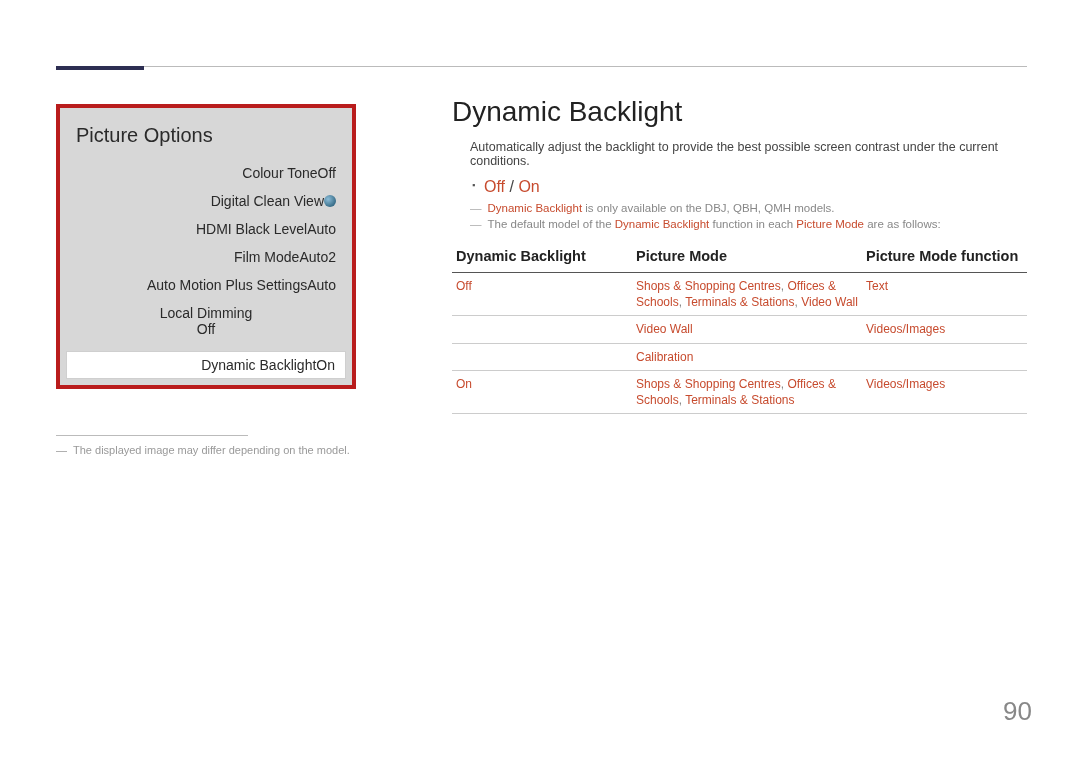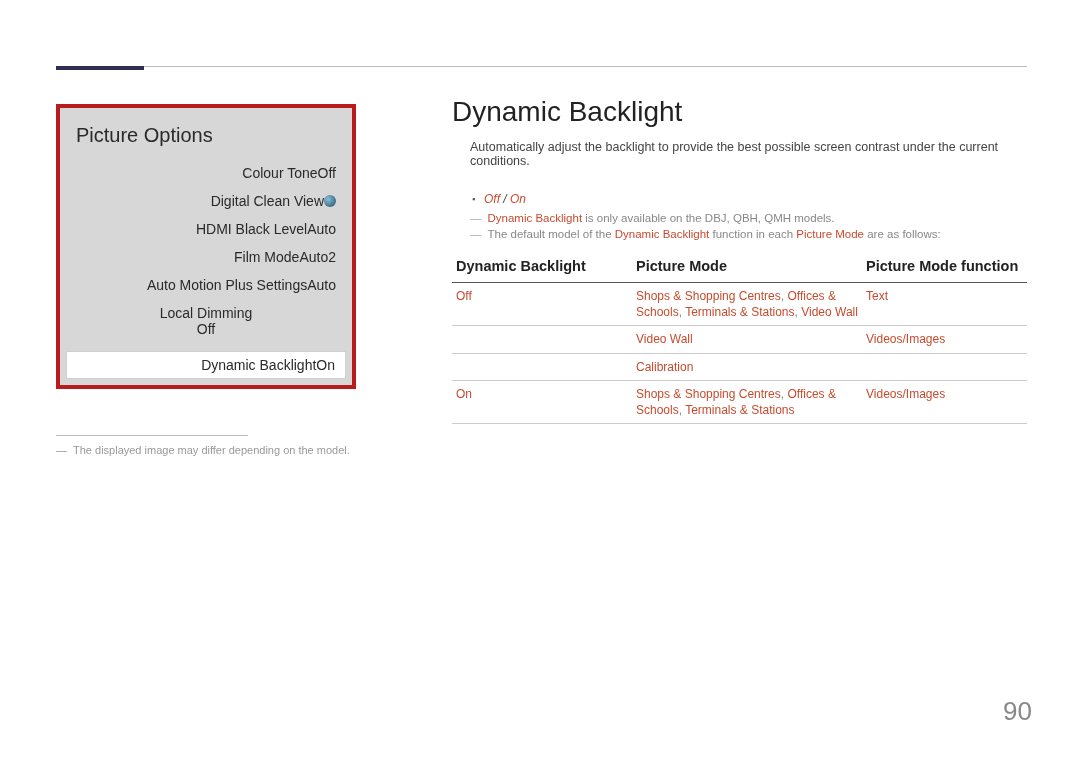--- a/index.html
+++ b/index.html
@@ -88,30 +88,29 @@
   }
   .page-title {
     font-size: 28px;
     font-weight: 400;
     color: #222;
     margin-bottom: 12px;
   }
   .desc {
     font-size: 12.5px;
     color: #444;
-    margin-bottom: 24px;
+    margin-bottom: 10px;
     padding-left: 18px;
   }
   .bullet-line {
-    font-size: 12px;
+    font-size: 16px;
     color: #444;
     padding-left: 32px;
     margin-bottom: 6px;
     position: relative;
-    font-style: italic;
   }
   .bullet-line::before {
     content: "▪";
     position: absolute;
     left: 20px;
     color: #555;
     font-size: 9px;
     top: 2px;
   }
   .note-line {

